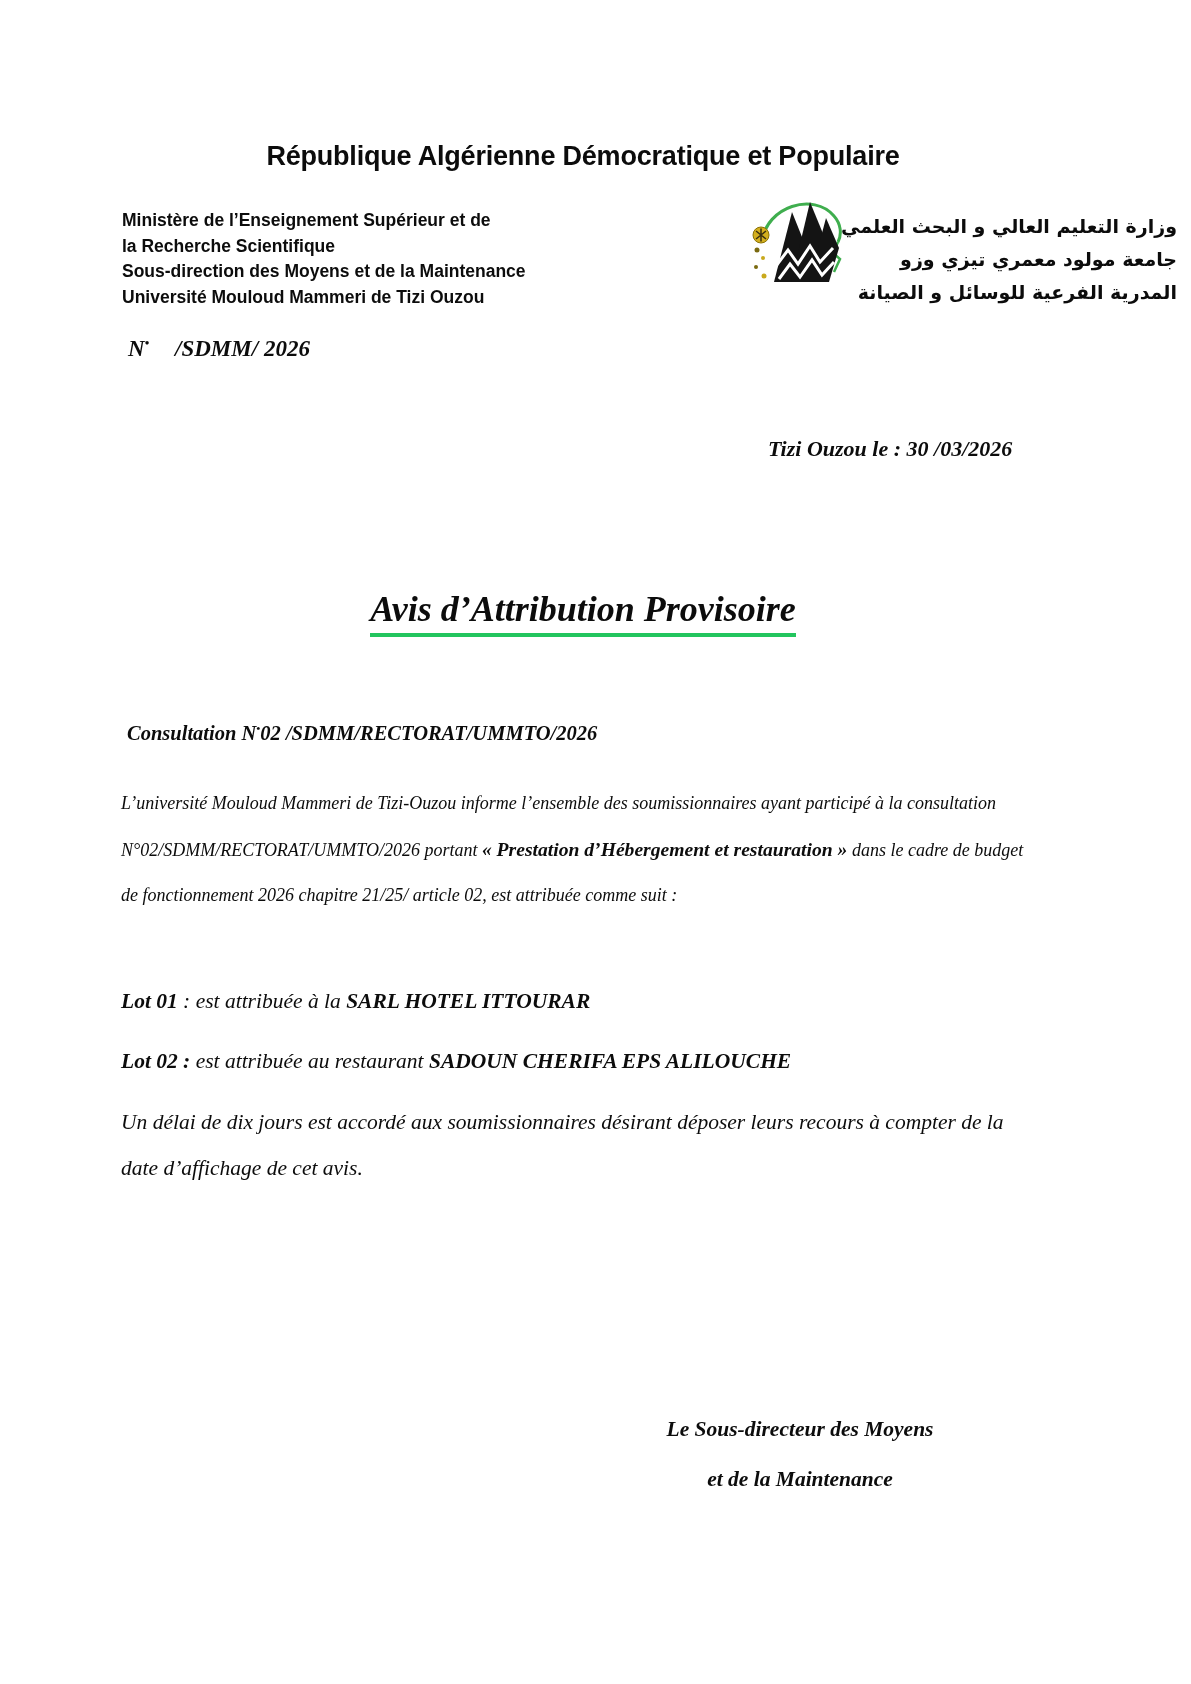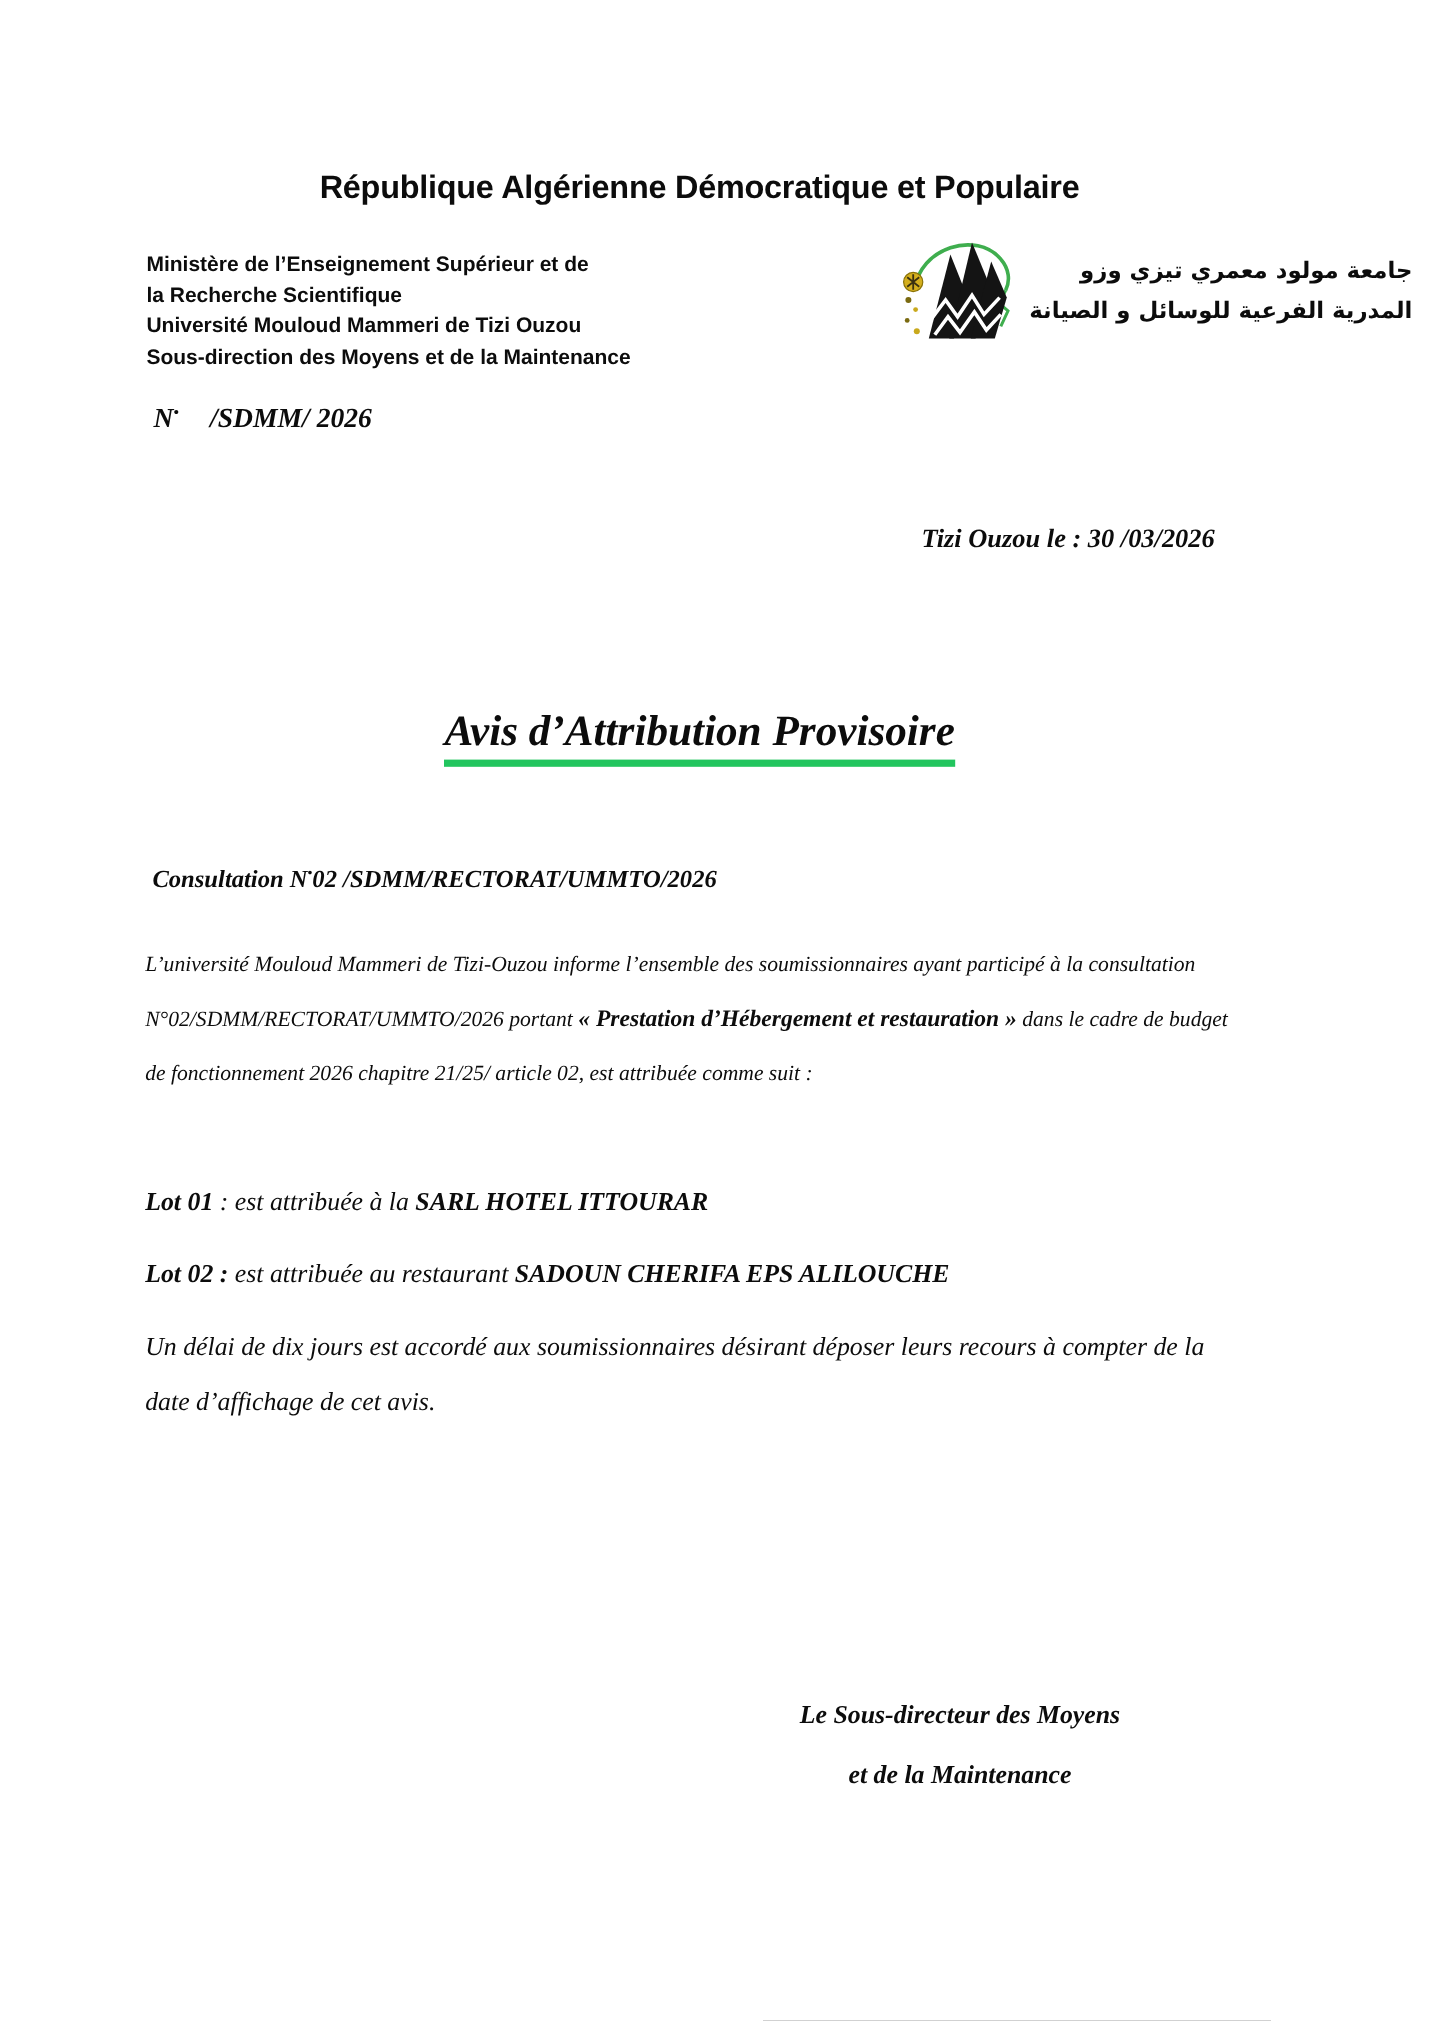--- a/index.html
+++ b/index.html
@@ -40,21 +40,21 @@
     position:absolute;left:768px;top:436px;
     font-weight:bold;font-style:italic;font-size:22px;
   }
   .doc-title{
     position:absolute;left:121px;top:588px;width:924px;
     text-align:center;
   }
   .doc-title .underlined{
     display:inline-block;
     font-weight:bold;font-style:italic;font-size:36px;
-    border-bottom:6px solid #22c55e;
+    border-bottom:4px solid #22c55e;
     padding-bottom:3px;
   }
   .consultation{
     position:absolute;left:127px;top:722px;
     font-weight:bold;font-style:italic;font-size:20.5px;
   }
   .para1{
     position:absolute;left:121px;top:781px;width:922px;
     font-style:italic;font-size:18px;line-height:45.5px;
   }
@@ -80,22 +80,22 @@
 </head>
 <body>
 
 <div class="page">
 
   <div class="top-title sans">République Algérienne Démocratique et Populaire</div>
 
   <div class="ministry sans">
       <div>Ministère de l’Enseignement Supérieur et de</div>
       <div>la Recherche Scientifique</div>
+      <div>Sous-direction des Moyens et de la Maintenance</div>
       <div>Université Mouloud Mammeri de Tizi Ouzou</div>
-      <div>Sous-direction des Moyens et de la Maintenance</div>
     </div>
 
   <div class="logo-box">
     <svg width="104" height="97" viewBox="0 0 104 97">
       <path d="M14 52 C 18 16, 66 2, 86 26 C 93 34, 94 44, 90 52" stroke="#3fae4e" stroke-width="3" fill="none"></path>
       <path d="M90 52 l-5 11 l7 6 l-6 13" stroke="#3fae4e" stroke-width="2.5" fill="none"></path>
       <g fill="#141414">
         <path d="M26 92 L44 22 L56 52 L47 92 Z"></path>
         <path d="M43 92 L62 12 L76 46 L65 92 Z"></path>
         <path d="M61 92 L78 28 L91 58 L81 92 Z"></path>
@@ -105,20 +105,21 @@
       <circle cx="13" cy="45" r="8" fill="#d4af1e" stroke="#8a7206" stroke-width="1"></circle>
       <path d="M8 41 L18 49 M18 41 L8 49 M13 38.5 L13 51.5" stroke="#3a3110" stroke-width="1.5"></path>
       <circle cx="9" cy="60" r="2.5" fill="#7a6a10"></circle>
       <circle cx="15" cy="68" r="2" fill="#c9a91c"></circle>
       <circle cx="8" cy="77" r="2" fill="#7a6a10"></circle>
       <circle cx="16" cy="86" r="2.5" fill="#c9a91c"></circle>
     </svg>
   </div>
 
   <div class="arabic">
+      <div>وزارة التعليم العالي و البحث العلمي</div>
       <div>جامعة مولود معمري تيزي وزو</div>
       <div>المدرية الفرعية للوسائل و الصيانة</div>
     </div>
 
   <div class="ref-line"><span>N</span><span class="sup">•</span><span class="gap">/SDMM/ 2026</span></div>
 
   <div class="date-line">Tizi Ouzou le : 30 /03/2026</div>
 
   <div class="doc-title">
     <span class="underlined">Avis d’Attribution Provisoire</span>

